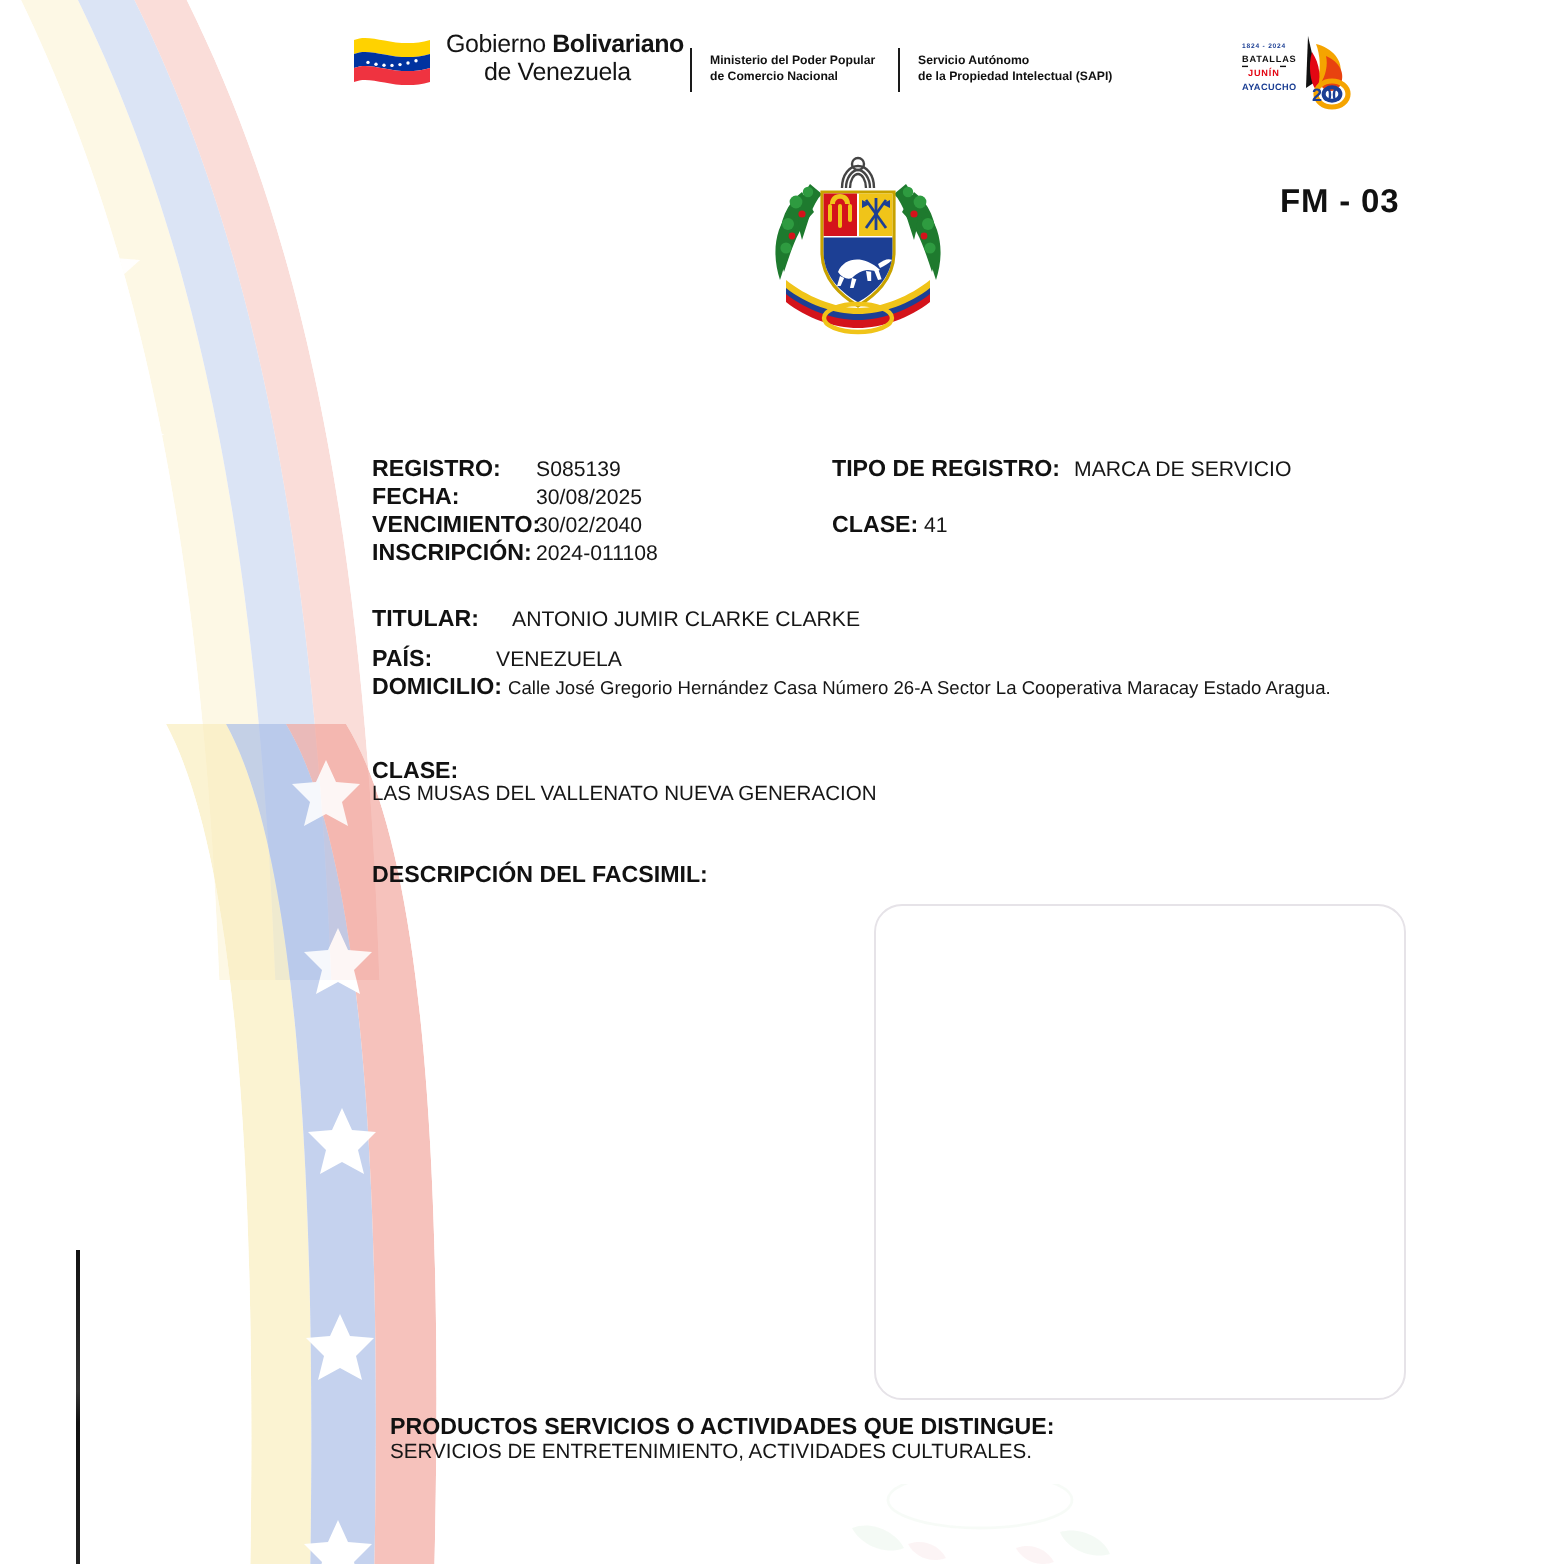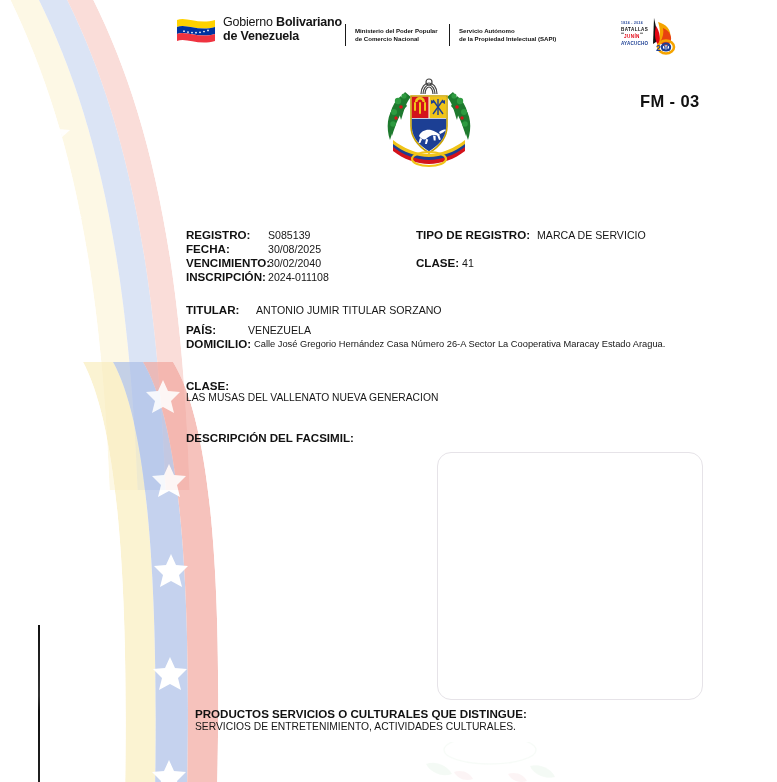--- a/index.html
+++ b/index.html
@@ -67,21 +67,21 @@
   .ven-flag-mini { width: 40px; height: 27px; display:block; }
   .gov-text {
     font-size: 12.5px;
     line-height: 13.5px;
     color: #141414;
     letter-spacing: -0.2px;
     white-space: nowrap;
   }
   .gov-text .ln1 { font-weight: 400; }
   .gov-text .ln1 b { font-weight: 700; }
-  .gov-text .ln2 { font-weight: 700; }
+  .gov-text .ln2 { font-weight: 400; margin-left: 19px; }
 
   .divider-bar {
     position: absolute;
     width: 1px;
     background: #1a1a1a;
   }
   .min-block {
     position: absolute;
     left: 355px; top: 27px;
     font-size: 6.1px;
@@ -418,36 +418,36 @@
   <div class="field-label" style="left:186px; top:270px;">INSCRIPCIÓN:</div>
   <div class="field-value" style="left:268px; top:271px;">2024-011108</div>
 
   <div class="field-label" style="left:416px; top:228px;">TIPO DE REGISTRO:</div>
   <div class="field-value" style="left:537px; top:229px;">MARCA DE SERVICIO</div>
 
   <div class="field-label" style="left:416px; top:256px;">CLASE:</div>
   <div class="field-value" style="left:462px; top:257px;">41</div>
 
   <div class="field-label" style="left:186px; top:303px;">TITULAR:</div>
-  <div class="field-value" style="left:256px; top:304px;">ANTONIO JUMIR TITULAR SORZANO</div>
+  <div class="field-value" style="left:256px; top:304px;">ANTONIO JUMIR CLARKE CLARKE</div>
 
   <div class="field-label" style="left:186px; top:323px;">PAÍS:</div>
   <div class="field-value" style="left:248px; top:324px;">VENEZUELA</div>
 
   <div class="field-label" style="left:186px; top:337px;">DOMICILIO:</div>
   <div class="field-value-sm" style="left:254px; top:339px;">Calle José Gregorio Hernández Casa Número 26-A Sector La Cooperativa Maracay Estado Aragua.</div>
 
   <div class="sec-head" style="left:186px; top:379px;">CLASE:</div>
   <div class="sec-body" style="left:186px; top:392px;">LAS MUSAS DEL VALLENATO NUEVA GENERACION</div>
 
   <div class="sec-head" style="left:186px; top:431px;">DESCRIPCIÓN DEL FACSIMIL:</div>
 
   <div class="facsimile-box"></div>
 
-  <div class="sec-head" style="left:195px; top:707px;">PRODUCTOS SERVICIOS O CULTURALES QUE DISTINGUE:</div>
+  <div class="sec-head" style="left:195px; top:707px;">PRODUCTOS SERVICIOS O ACTIVIDADES QUE DISTINGUE:</div>
   <div class="sec-body" style="left:195px; top:721px;">SERVICIOS DE ENTRETENIMIENTO, ACTIVIDADES CULTURALES.</div>
 
   <div class="bottom-watermark">
     <svg viewBox="0 0 320 44" style="width:100%;height:100%;display:block;">
       <ellipse cx="160" cy="8" rx="46" ry="14" fill="none" stroke="#cfe8d2" stroke-width="1.4"></ellipse>
       <g fill="#bfe3c4">
         <path d="M96,22 c10,-4 22,2 26,10 c-10,4 -22,-2 -26,-10 z"></path>
         <path d="M200,24 c10,-3 22,3 25,11 c-10,3 -22,-3 -25,-11 z"></path>
       </g>
       <g fill="#f2bcc3">

